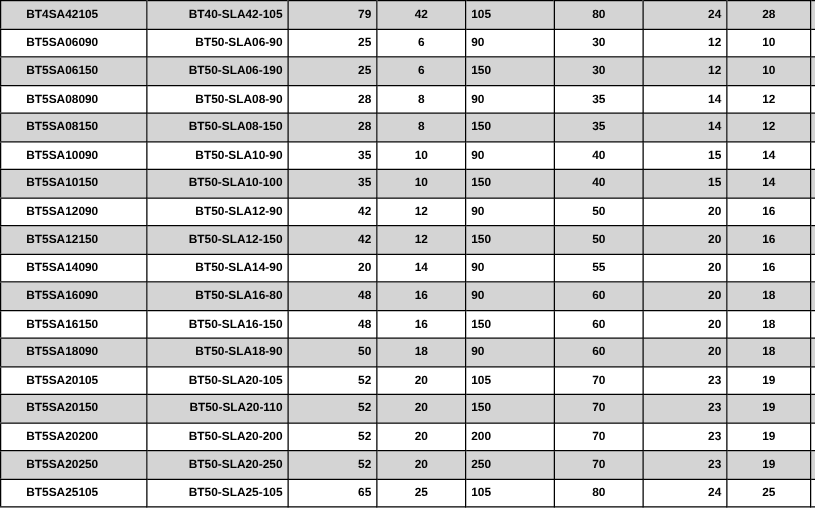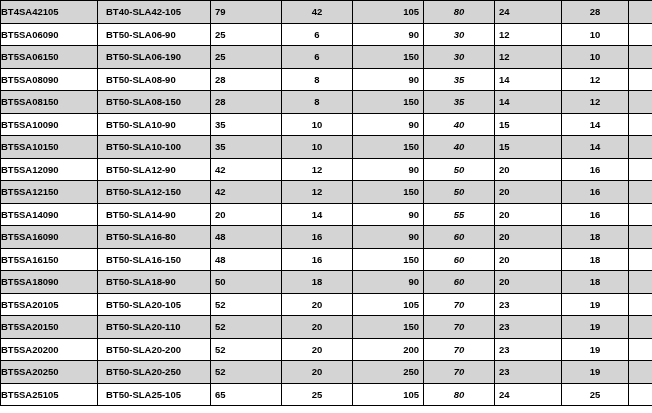--- a/index.html
+++ b/index.html
@@ -27,27 +27,27 @@
     font-size: 9.5px;
     font-weight: bold;
     color: #000000;
     height: 21.5px;
     padding: 0 4px;
     white-space: nowrap;
     overflow: hidden;
     background: #ffffff;
   }
   
-  #spec-table td.c0 { width: 92px; text-align: left; padding-left: 0; }
-  #spec-table td.c1 { width: 100px; text-align: left; padding-left: 8px; }
-  #spec-table td.c2 { width: 62px;  text-align: left; }
+  #spec-table td.c0 { width: 92px; text-align: left; padding-left: 20px; }
+  #spec-table td.c1 { width: 100px; text-align: right; padding-left: 8px; }
+  #spec-table td.c2 { width: 62px;  text-align: right; }
   #spec-table td.c3 { width: 62px;  text-align: center; }
-  #spec-table td.c4 { width: 62px;  text-align: right; }
-  #spec-table td.c5 { width: 62px;  text-align: center; font-style: italic; }
-  #spec-table td.c6 { width: 58px;  text-align: left; }
+  #spec-table td.c4 { width: 62px;  text-align: left; }
+  #spec-table td.c5 { width: 62px;  text-align: center; }
+  #spec-table td.c6 { width: 58px;  text-align: right; }
   #spec-table td.c7 { width: 58px;  text-align: center; }
   #spec-table td.c8 { width: 90px;  text-align: center; }
 
   #spec-table tr.shaded td { background: #d4d4d4; }
 </style>
 </head>
 <body>
 
 <table id="spec-table">
   <tbody>

